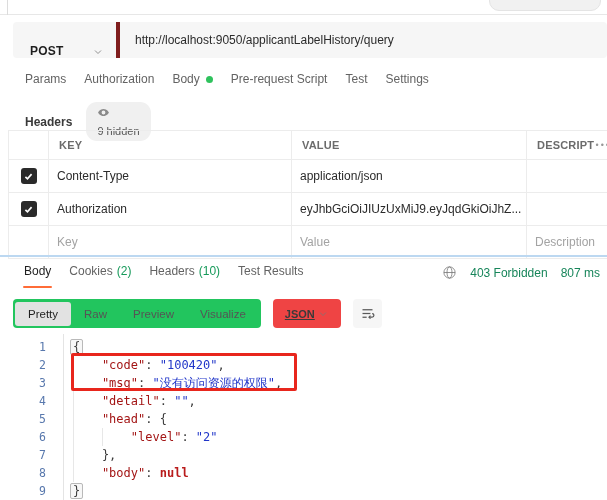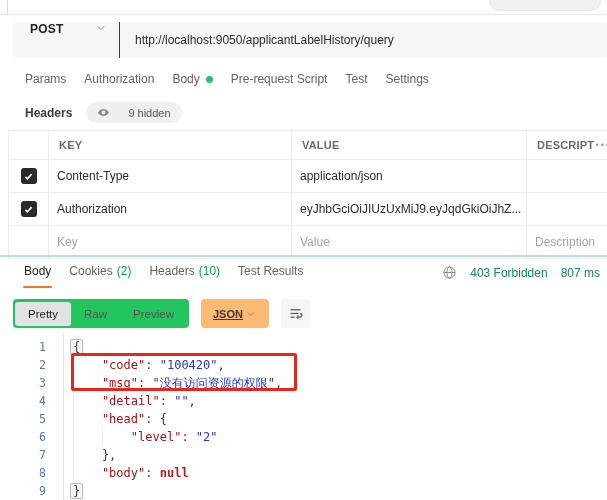--- a/index.html
+++ b/index.html
@@ -9,37 +9,37 @@
     font-family:"Liberation Sans", sans-serif; overflow:hidden; color:#2b2b2b;
   }
 
   
   .topstrip { position:absolute; top:0; left:0; right:0; height:15px; background:#fff; border-bottom:1px solid #e7e7e7; }
   .tab-edge { position:absolute; left:7px; top:0; width:1px; height:15px; background:#dcdcdc; }
   .partial-btn { position:absolute; right:6px; top:-10px; width:112px; height:21px; background:#f1f1f1; border:1px solid #e4e4e4; border-radius:10px; }
 
   
   .urlrow { position:absolute; top:22px; left:13px; right:0; height:36px; display:flex; background:#f6f6f6; border-radius:4px; overflow:hidden; }
-  .method { flex:0 0 107px; display:flex; align-items:flex-start; justify-content:space-between; padding:0 12px 0 17px; border-right:1px solid #7f1d1d; cursor:pointer; }
+  .method { flex:0 0 107px; display:flex; align-items:flex-end; justify-content:space-between; padding:0 12px 0 17px; border-right:4px solid #7f1d1d; cursor:pointer; }
   .method-label { font-size:12px; font-weight:700; color:#1f1f1f; letter-spacing:.2px; }
   .urlfield { flex:1; display:flex; align-items:center; padding-left:15px; font-size:12px; color:#2b2b2b; }
   .chev { width:12px; height:12px; stroke:#777; fill:none; stroke-width:1.6; }
 
   
   .reqtabs { position:absolute; top:72px; left:0; right:0; display:flex; padding-left:16px; font-size:12px; color:#636363; }
   .rtab { margin:0 9px; position:relative; padding-bottom:11px; cursor:pointer; white-space:nowrap; }
   .rtab.active { color:#1f1f1f; }
   .rtab.active::after { content:""; position:absolute; left:-2px; right:-2px; bottom:0; height:2px; background:#ff6c37; border-radius:1px; }
   .cnt { color:#169a5a; margin-left:4px; }
   .dot { display:inline-block; width:7px; height:7px; border-radius:50%; background:#2fc25d; margin-left:6px; }
 
   
   .subhdr { position:absolute; top:102px; left:25px; display:flex; align-items:center; gap:14px; }
   .hdr-title { font-size:12px; font-weight:600; color:#3a3a3a; }
-  .badge { display:flex; align-items:center; gap:18px; background:#f0f0f0; border-radius:11px; padding:4px 11px; font-size:11px; color:#555; cursor:pointer; }
+  .badge { display:flex; gap:6px; background:#f0f0f0; border-radius:11px; padding:4px 11px; font-size:11px; color:#555; cursor:pointer;flex-direction:column; }
   .eye { width:13px; height:13px; fill:#8a8a8a; }
 
   
   .htable { position:absolute; top:130px; left:8px; right:0; border-top:1px solid #ececec; border-left:1px solid #ececec; font-size:12px; }
   .trow { display:grid; grid-template-columns:39px 243px 235px 1fr; border-bottom:1px solid #ececec; position:relative; }
   .tcell { padding:9px 8px; border-left:1px solid #ececec; overflow:hidden; white-space:nowrap; }
   .tcell.first { border-left:none; padding:0; display:flex; align-items:center; justify-content:center; }
   .thead .tcell { padding:8px 10px; font-size:11px; font-weight:700; color:#6b6b6b; letter-spacing:.2px; }
   .cb { width:16px; height:16px; background:#2a2a2a; border-radius:3px; display:flex; align-items:center; justify-content:center; cursor:pointer; }
   .cb svg { width:11px; height:11px; stroke:#fff; stroke-width:2.4; fill:none; }
@@ -56,21 +56,21 @@
   .resptab.active::after { content:""; position:absolute; left:-1px; right:-1px; bottom:0; height:2px; background:#ff6c37; border-radius:1px; }
   .statusgrp { margin-left:auto; display:flex; align-items:center; gap:13px; padding-right:7px; padding-top:1px; }
   .globe { width:15px; height:15px; stroke:#6d6d6d; fill:none; stroke-width:1.2; }
   .status-green { color:#17855a; font-size:12px; }
 
   
   .viewrow { position:absolute; top:299px; left:13px; display:flex; gap:12px; align-items:center; }
   .segmented { display:flex; align-items:center; background:#22c55e; border-radius:4px; padding:2px; height:29px; }
   .seg { padding:6px 13px; font-size:11.5px; color:#555; border-radius:3px; cursor:pointer; }
   .seg.active { background:#e2e2e2; color:#1f1f1f; }
-  .lang { display:flex; align-items:center; gap:2px; background:#fdba74; border-radius:4px; padding:0 12px; height:29px; font-size:11px; font-weight:700; color:#3a3a3a; cursor:pointer;text-decoration:underline; }
+  .lang { display:flex; align-items:center; gap:2px; background:#ef4444; border-radius:4px; padding:0 12px; height:29px; font-size:11px; font-weight:700; color:#3a3a3a; cursor:pointer;text-decoration:underline; }
   .wrapbtn { width:29px; height:29px; background:#f6f6f6; border-radius:4px; display:flex; align-items:center; justify-content:center; cursor:pointer; }
   .wrapbtn svg { width:15px; height:15px; stroke:#5a5a5a; fill:none; stroke-width:1.5; }
 
   
   .code { position:absolute; top:334px; left:0; right:0; bottom:0; padding-top:4px;
           font-family:"DejaVu Sans Mono", monospace; font-size:12px; line-height:18px; color:#3c3c3c; }
   .gutline { position:absolute; left:63px; top:0; bottom:0; width:1px; background:#e4e4e4; }
   .guide-root { position:absolute; left:73px; top:22px; height:126px; width:1px; background:#e7e7e7; }
   .guide-inner { position:absolute; left:102px; top:94px; height:18px; width:1px; background:#e7e7e7; }
   .cl { display:flex; height:18px; position:relative; z-index:2; }
@@ -180,20 +180,21 @@
       <span class="status-green">403 Forbidden</span>
       <span class="status-green">807 ms</span>
     </div>
   </div>
 
   <div class="viewrow">
     <div class="segmented">
       <div class="seg active">Pretty</div>
       <div class="seg">Raw</div>
       <div class="seg">Preview</div>
+      <div class="seg">Visualize</div>
     </div>
     <div class="lang">
       <span>JSON</span>
       <svg class="chev" viewBox="0 0 24 24">
           <path d="M6 9l6 6 6-6"></path>
         </svg>
     </div>
     <div class="wrapbtn">
       <svg viewBox="0 0 18 18">
           <path d="M3 4.5h12"></path>

